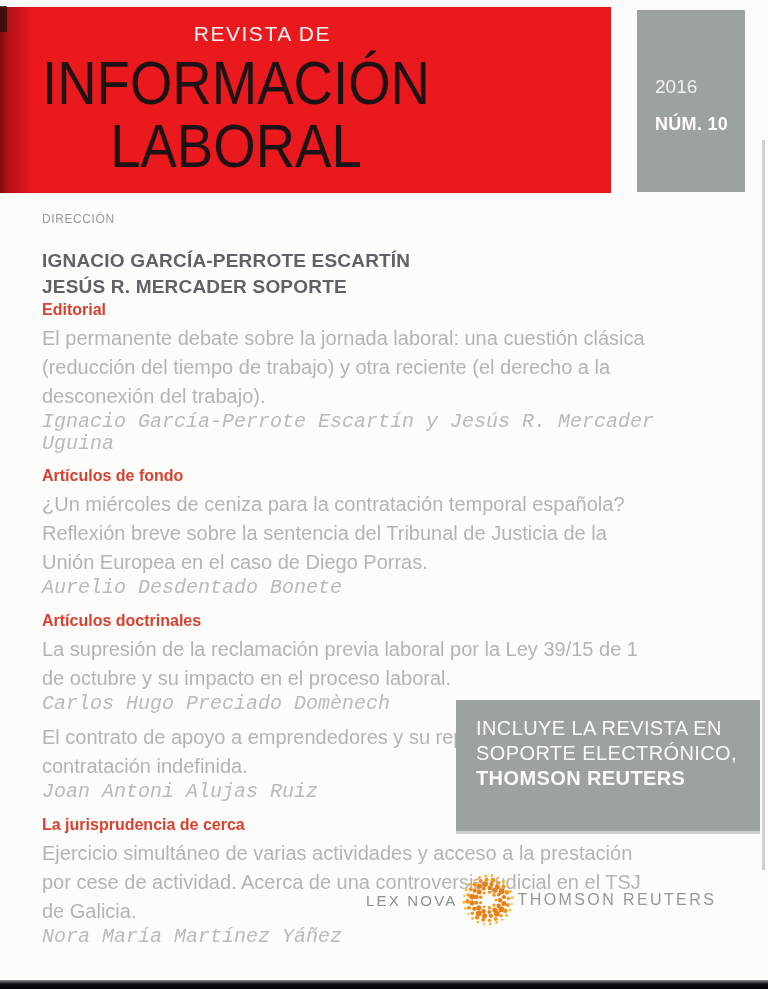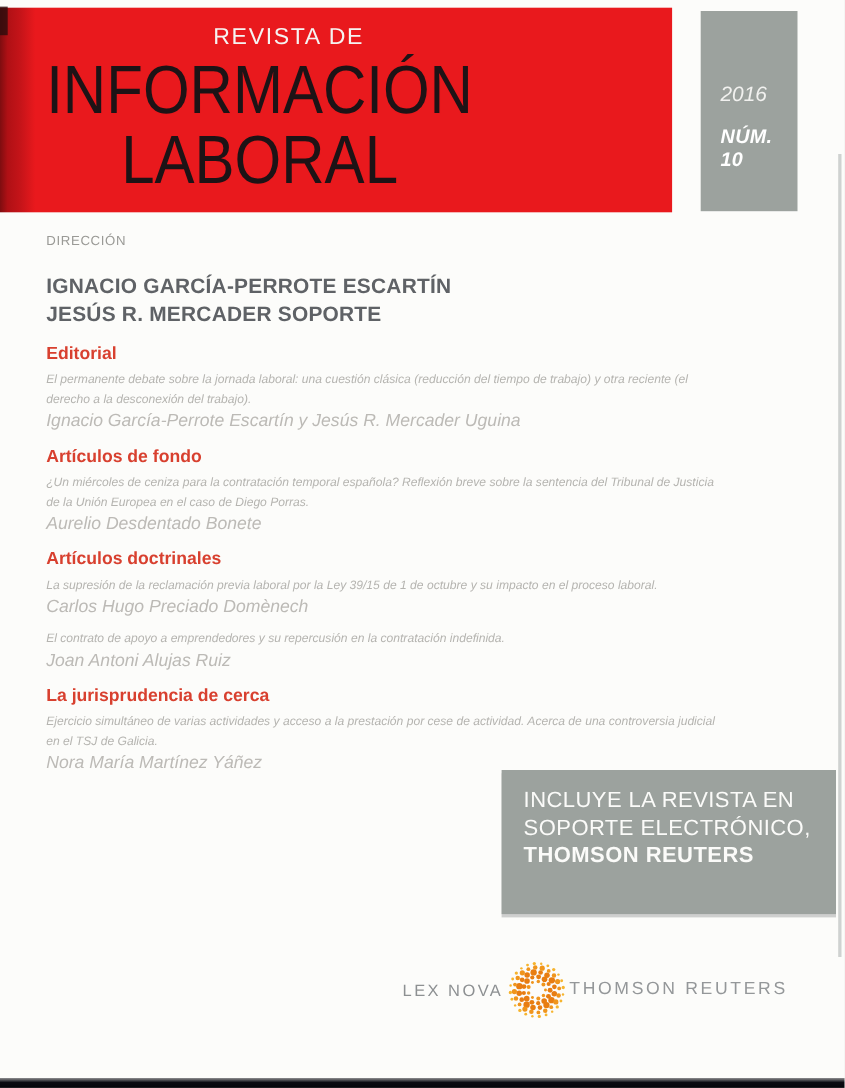--- a/index.html
+++ b/index.html
@@ -28,33 +28,33 @@
   .masthead-kicker{
     font-size:21px;line-height:26px;color:#f5f3f1;font-weight:400;
     letter-spacing:1.5px;margin-bottom:4px;
   }
   .masthead-title{
     font-size:62px;line-height:63px;font-weight:300;color:#1d1316;
     transform:scaleX(.88);transform-origin:left top;letter-spacing:0;
     -webkit-text-stroke:1.5px var(--red);paint-order:stroke fill;
   }
   
-  .issue-box{position:absolute;left:637px;top:10px;width:88px;height:182px;background:var(--gray-box);font-style:italic;}
+  .issue-box{position:absolute;left:637px;top:10px;width:108px;height:182px;background:var(--gray-box);}
   .issue-year{position:absolute;left:18px;top:66px;font-size:19px;color:#f1f1ef;font-weight:400;}
   .issue-number{position:absolute;left:18px;top:104px;font-size:18px;color:#ffffff;font-weight:700;letter-spacing:.3px;}
   
   .direction{position:absolute;left:42px;top:212px;}
   .direction-label{font-size:12px;color:#9a9a96;letter-spacing:.6px;margin-bottom:22px;}
   .director-name{font-size:19px;font-weight:700;color:var(--dark-name);line-height:26px;letter-spacing:.2px;}
   
   .toc{position:absolute;left:42px;top:301px;width:614px;}
   .toc-heading{font-size:16px;font-weight:700;color:var(--heading-red);margin:13px 0 5px;}
-  .toc-section:first-child .toc-heading{margin-top:12px;}
-  .toc-title{font-size:11px;line-height:18px;color:var(--body-text);font-style:italic;}
-  .toc-authors{font-size:16px;line-height:21.5px;color:var(--author-text);font-style:italic;margin-bottom:9px;}
+  .toc-section:first-child .toc-heading{margin-top:0;}
+  .toc-title{font-size:20px;line-height:29px;color:var(--body-text);}
+  .toc-authors{font-size:20px;line-height:21.5px;color:var(--author-text);font-style:italic;margin-bottom:9px;font-family:Liberation Mono, monospace;}
   
   .proview-box{
     position:absolute;left:456px;top:700px;width:304px;height:131px;
     background:var(--gray-box);padding:16px 0 18px 20px;
     box-shadow:0 3px 0 rgba(120,124,122,.35);
   }
   .proview-line{font-size:20px;line-height:25px;color:#fbfbf9;letter-spacing:.4px;font-weight:400;}
   .proview-line.bold{font-weight:700;}
   
   .footer{

